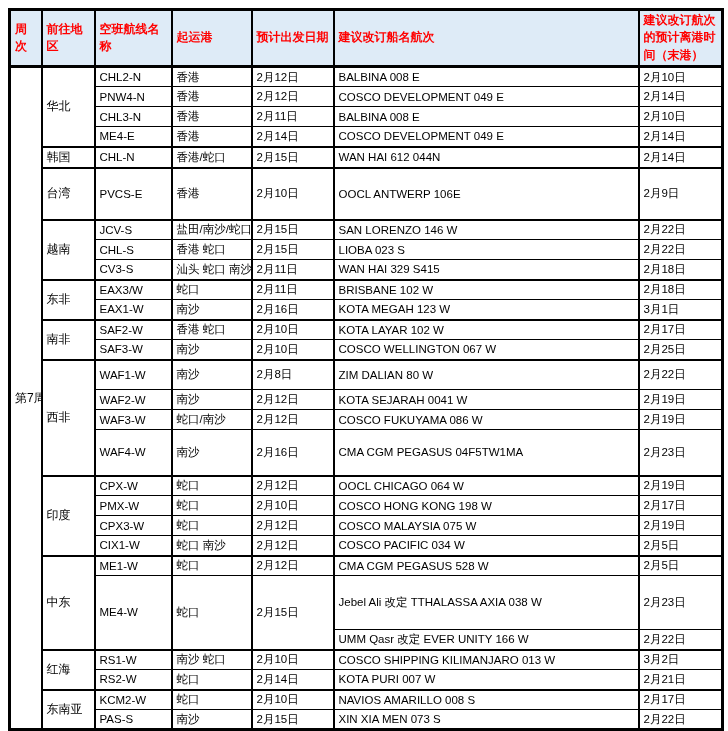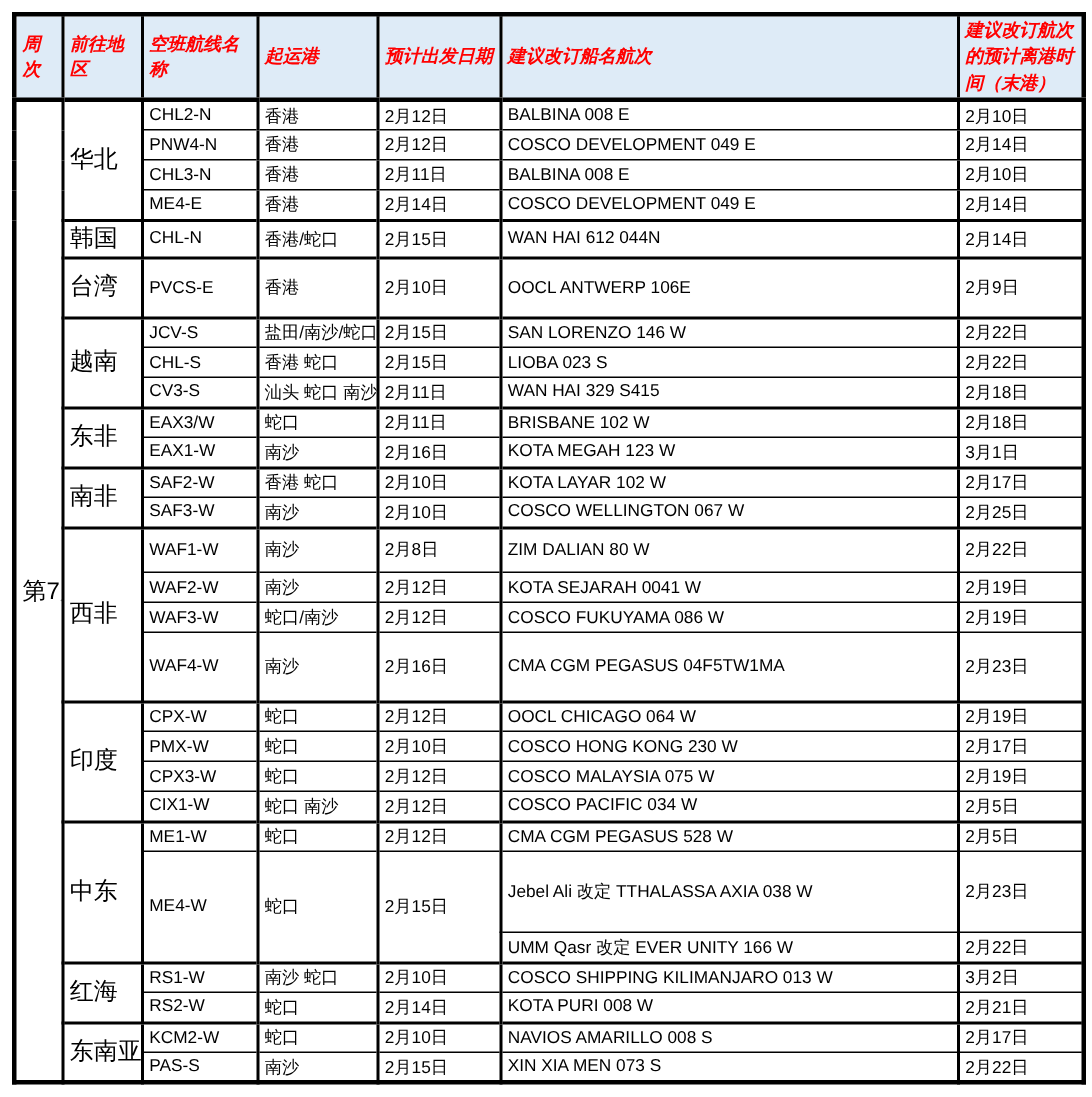--- a/index.html
+++ b/index.html
@@ -29,37 +29,37 @@
   col.c-vessel{width:305px}
   col.c-eta{width:84px}
   th,td{
     border:1px solid var(--border);
     border-left-width:2px;border-right-width:2px;
     padding:1px 4px;
     vertical-align:middle;
     text-align:left;
     overflow:hidden;
   }
-  thead tr{height:56px;font-style:italic;}
+  thead tr{height:56px;}
   th{
     background:var(--header-bg);
     color:var(--header-text);
     font-weight:bold;
     font-size:12px;
     line-height:1.45;
     border-bottom-width:3px;
     white-space:normal;
     word-break:break-all;
   }
   td{
     font-size:11.5px;
     white-space:nowrap;
     background:#FFFFFF;
   }
-  td.col-week,td.col-region{font-size:16px;}
+  td.col-week,td.col-region{font-size:12px;}
   tbody tr{height:20px;}
   tr.group-start td{border-top-width:2px;}
 </style>
 </head>
 <body>
 
 <table class="schedule">
   <colgroup>
     <col class="c-week">
       <col class="c-region">
@@ -112,21 +112,21 @@
         <td>2月14日</td>
       </tr>
       <tr class="group-start">
         <td class="col-region">韩国</td>
         <td>CHL-N</td>
         <td>香港/蛇口</td>
         <td>2月15日</td>
         <td>WAN HAI 612 044N</td>
         <td>2月14日</td>
       </tr>
-      <tr class="group-start" style="height: 40px;">
+      <tr class="group-start" style="height: 52px;">
         <td class="col-region">台湾</td>
         <td>PVCS-E</td>
         <td>香港</td>
         <td>2月10日</td>
         <td>OOCL ANTWERP 106E</td>
         <td>2月9日</td>
       </tr>
       <tr class="group-start">
         <td rowspan="3" class="col-region">越南</td>
         <td>JCV-S</td>
@@ -213,21 +213,21 @@
         <td>CPX-W</td>
         <td>蛇口</td>
         <td>2月12日</td>
         <td>OOCL CHICAGO 064 W</td>
         <td>2月19日</td>
       </tr>
       <tr>
         <td>PMX-W</td>
         <td>蛇口</td>
         <td>2月10日</td>
-        <td>COSCO HONG KONG 230 W</td>
+        <td>COSCO HONG KONG 198 W</td>
         <td>2月17日</td>
       </tr>
       <tr>
         <td>CPX3-W</td>
         <td>蛇口</td>
         <td>2月12日</td>
         <td>COSCO MALAYSIA 075 W</td>
         <td>2月19日</td>
       </tr>
       <tr>
@@ -261,21 +261,21 @@
         <td>RS1-W</td>
         <td>南沙 蛇口</td>
         <td>2月10日</td>
         <td>COSCO SHIPPING KILIMANJARO 013 W</td>
         <td>3月2日</td>
       </tr>
       <tr>
         <td>RS2-W</td>
         <td>蛇口</td>
         <td>2月14日</td>
-        <td>KOTA PURI 008 W</td>
+        <td>KOTA PURI 007 W</td>
         <td>2月21日</td>
       </tr>
       <tr class="group-start">
         <td rowspan="2" class="col-region">东南亚</td>
         <td>KCM2-W</td>
         <td>蛇口</td>
         <td>2月10日</td>
         <td>NAVIOS AMARILLO 008 S</td>
         <td>2月17日</td>
       </tr>

